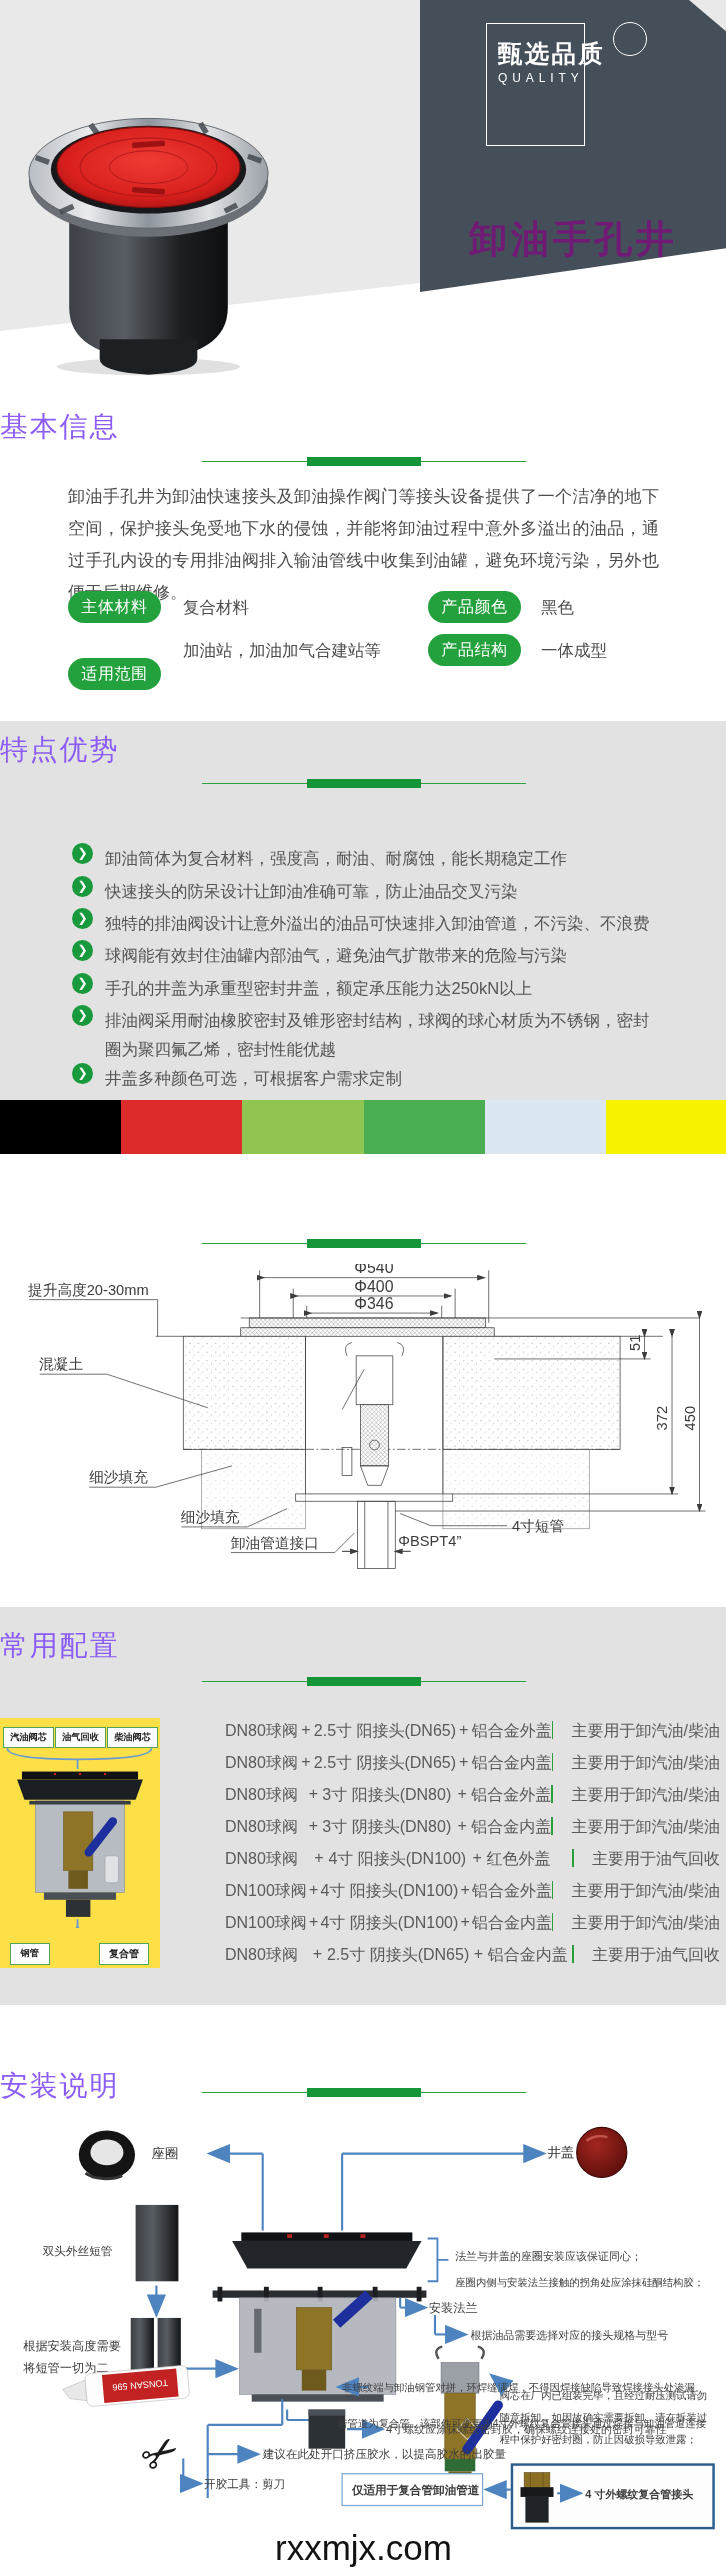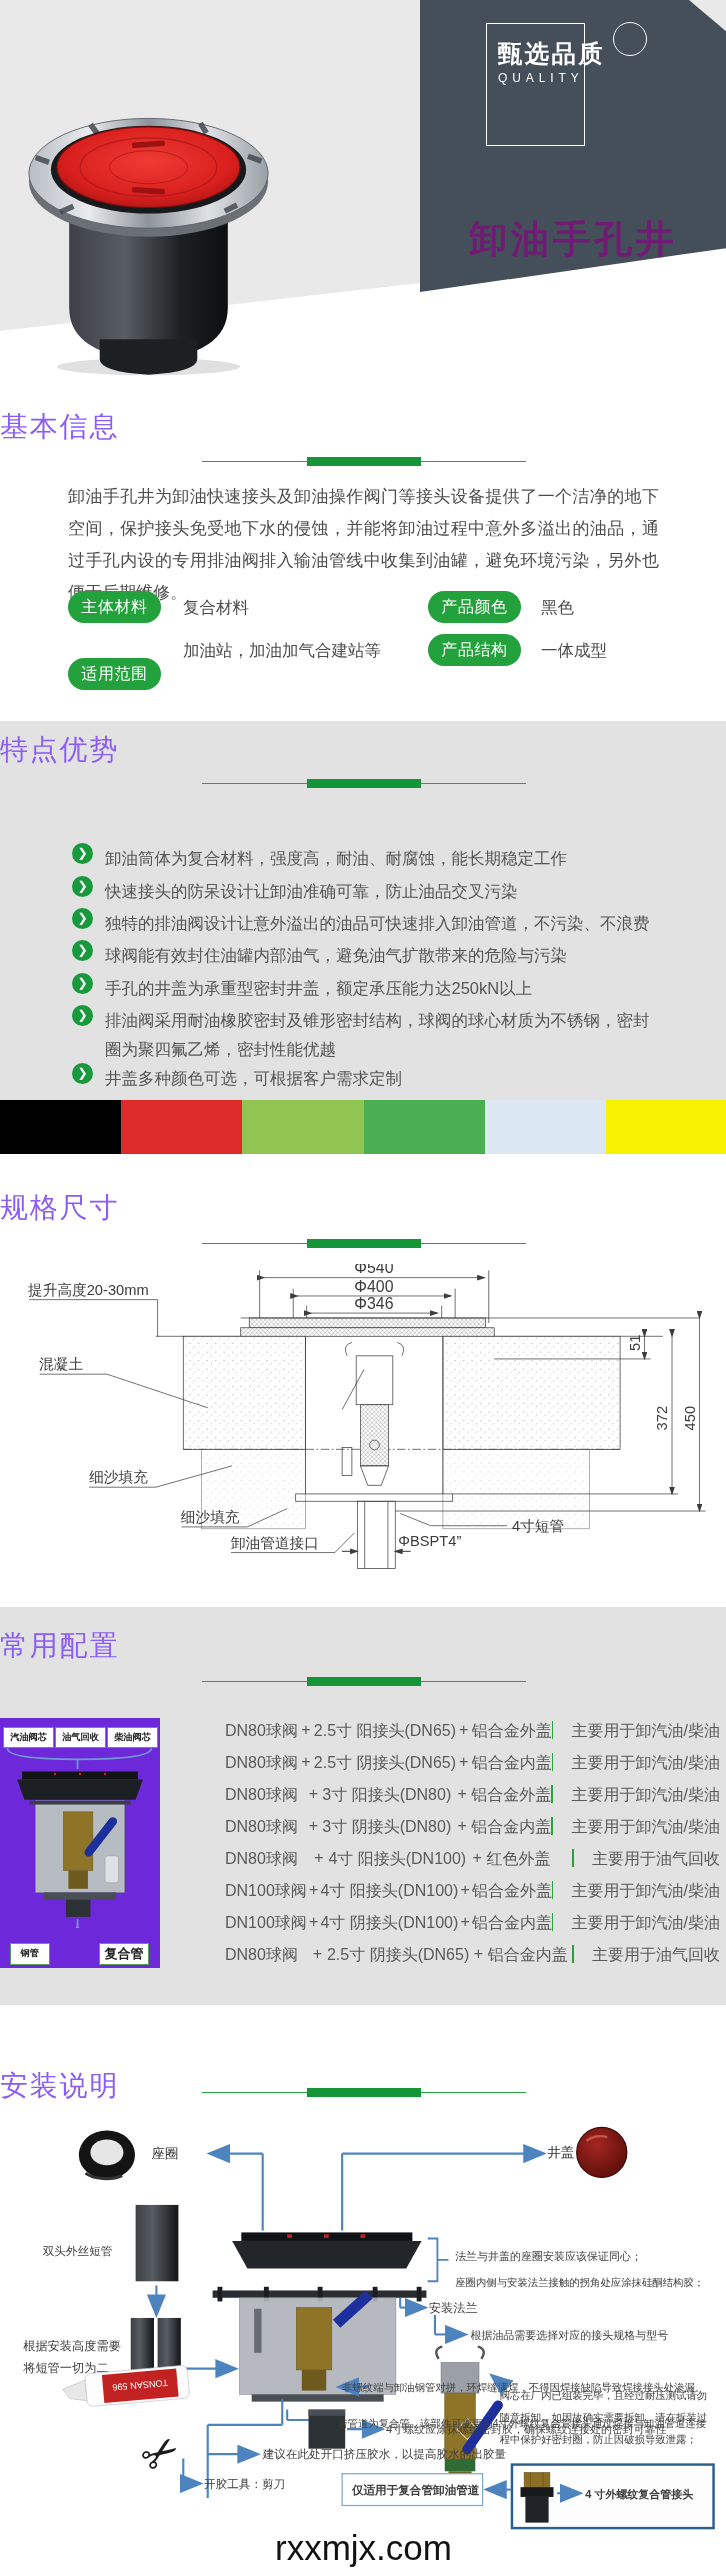--- a/index.html
+++ b/index.html
@@ -37,21 +37,21 @@
   #strip{position:absolute;left:0;top:1100px;width:727px;height:54px;display:flex;}
   #strip div{flex:1;}
   
   #config-bg{position:absolute;left:0;top:1607px;width:727px;height:398px;background:#e2e2e2;}
   #cfg-rows{position:absolute;left:225px;top:1721px;width:495px;}
   .cfg-row{display:flex;height:32px;font-size:16px;color:#5a5a5a;white-space:nowrap;}
   .c-valve{width:86px;}.c-plus{width:19.5px;text-align:center;color:#5a5a5a;}
   .c-joint{width:142px;}.c-cover{width:87px;}
   .c-sep{width:1.8px;height:18.3px;background:#2aa03c;margin:0 9.8px 0 0;}
   .c-usage{padding-left:8.6px;}
-  #cfg-panel{position:absolute;left:0;top:1718px;width:160px;height:250px;background:#6d28d9;}
+  #cfg-panel{position:absolute;left:0;top:1718px;width:160px;height:250px;background:#fde047;}
   .tag{position:absolute;border:1.2px solid #55a257;background:#fff;color:#222;font-weight:bold;
        font-family:"Liberation Serif","DejaVu Serif",serif;display:flex;align-items:center;justify-content:center;}
   
   #footer{position:absolute;left:0;top:2528px;width:727px;text-align:center;font-size:35px;color:#121212;}
   svg text{font-family:"Liberation Sans","DejaVu Sans",sans-serif;}
   svg .cad{font-family:"Liberation Serif","DejaVu Serif",serif;}
 </style>
 </head>
 <body>
 
@@ -168,21 +168,20 @@
 
   <div id="strip">
     <div style="background: rgb(0, 0, 0);"></div>
     <div style="background: rgb(221, 42, 42);"></div>
     <div style="background: rgb(143, 197, 80);"></div>
     <div style="background: rgb(76, 174, 82);"></div>
     <div style="background: rgb(219, 231, 242);"></div>
     <div style="background: rgb(246, 242, 0);"></div>
   </div>
 
-  <div class="sec-title" style="top:1189px;">规格尺寸</div>
   <div class="divider" style="top:1239px;">
       <div class="line"></div>
       <div class="blk"></div>
     </div>
 
   <svg class="abs" style="left:0;top:1264px;" width="727" height="312" viewBox="0 0 1190 510">
     <defs>
       <pattern id="speck" width="14" height="14" patternUnits="userSpaceOnUse">
         <rect width="14" height="14" fill="#ffffff"></rect>
         <circle cx="3" cy="4" r="1" fill="#9a9a9a"></circle>
@@ -382,21 +381,21 @@
       <rect x="158" y="108" width="14" height="78" rx="7" fill="#1d2f9c" transform="rotate(38 165 147)"></rect>
       <rect x="112" y="202" width="32" height="30" fill="#6f5a1e"></rect>
       <rect x="172" y="178" width="22" height="44" rx="4" fill="#dfe2e5" stroke="#9aa0a7"></rect>
       <rect x="72" y="238" width="118" height="12" fill="#4a4f55"></rect>
       <rect x="108" y="250" width="40" height="28" fill="#2c3136"></rect>
       <g stroke="#6b9bd2" stroke-width="3" fill="none">
         <path d="M127,282 L127,292 M127,292 Q127,308 44,308 L44,318 M127,292 Q127,308 196,308 L196,318"></path>
       </g>
     </svg>
     <div class="tag" style="left:9.8px;top:225px;width:38px;height:19.5px;font-size:9.2px;">钢管</div>
-    <div class="tag" style="left:99px;top:225px;width:48px;height:19.5px;font-size:13px;">复合管</div>
+    <div class="tag" style="left:99px;top:225px;width:48px;height:19.5px;font-size:10px;">复合管</div>
   </div>
 
   <div class="sec-title" style="top:2039px;margin-top:28px;">安装说明</div>
   <div class="divider" style="top:2088px;">
       <div class="line"></div>
       <div class="blk"></div>
     </div>
 
   <svg class="abs" style="left:0;top:2107px;" width="727" height="428" viewBox="0 0 1190 700">
     <defs>

